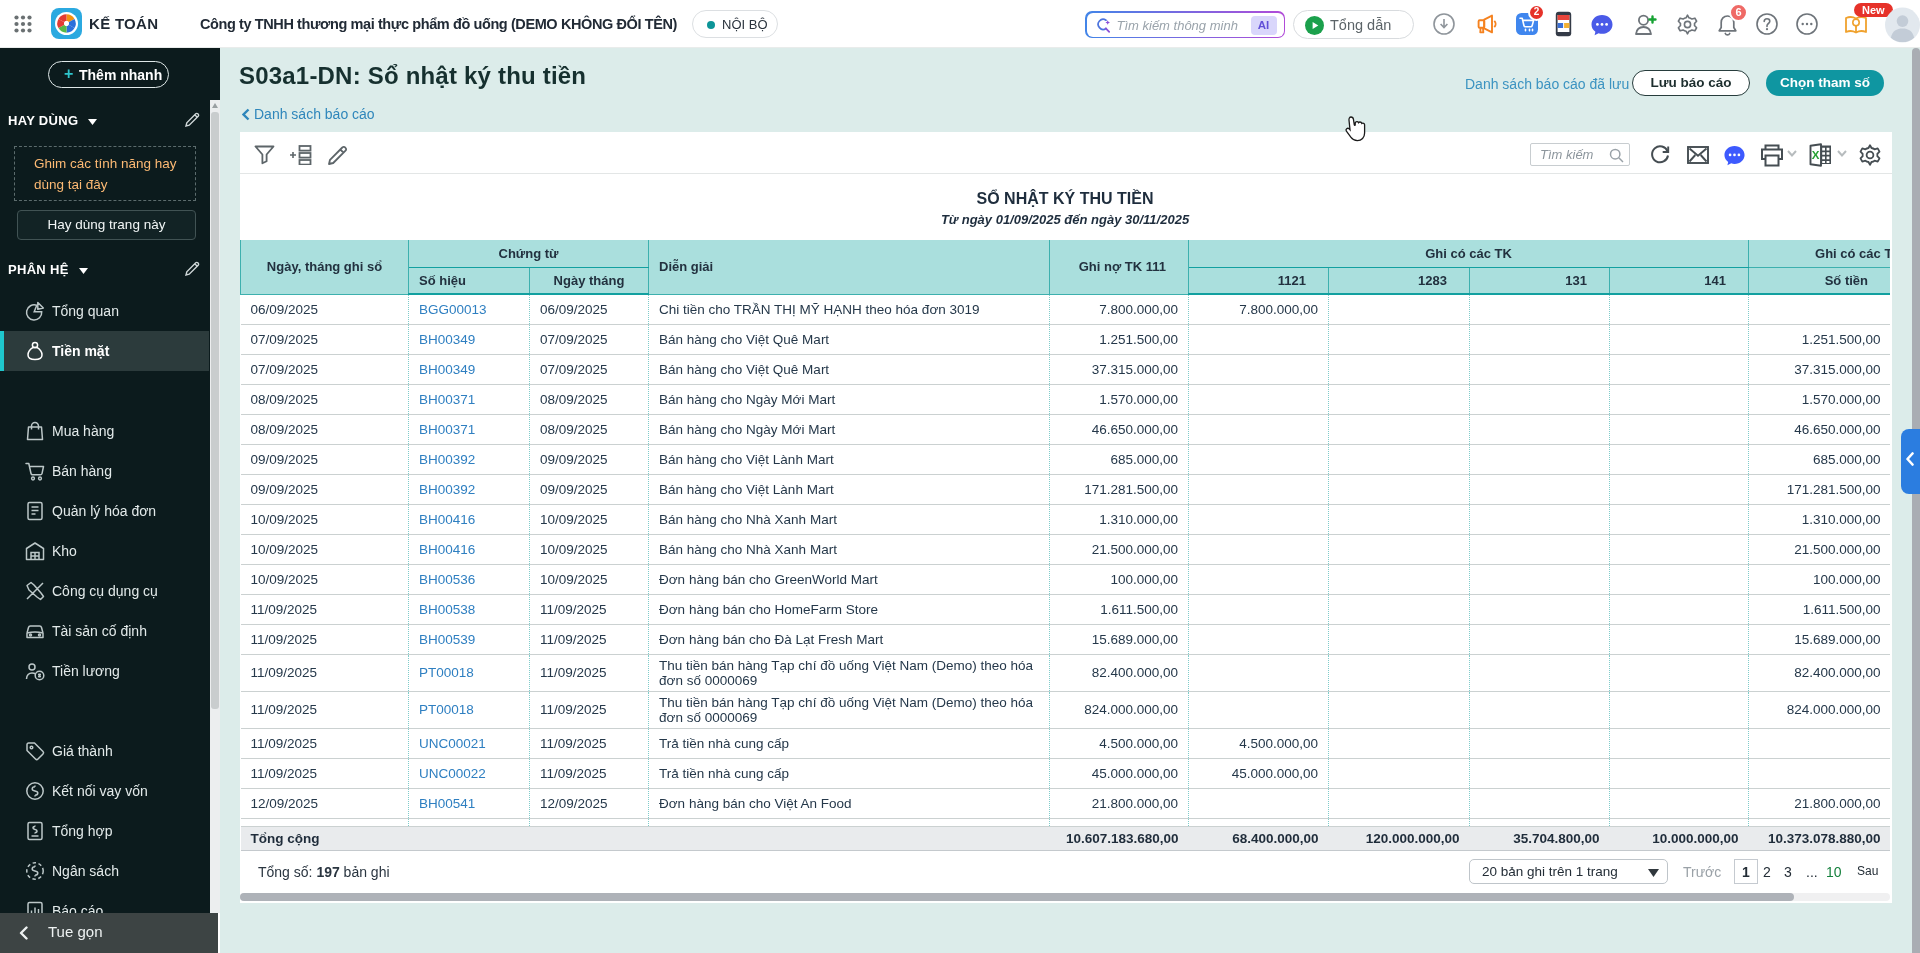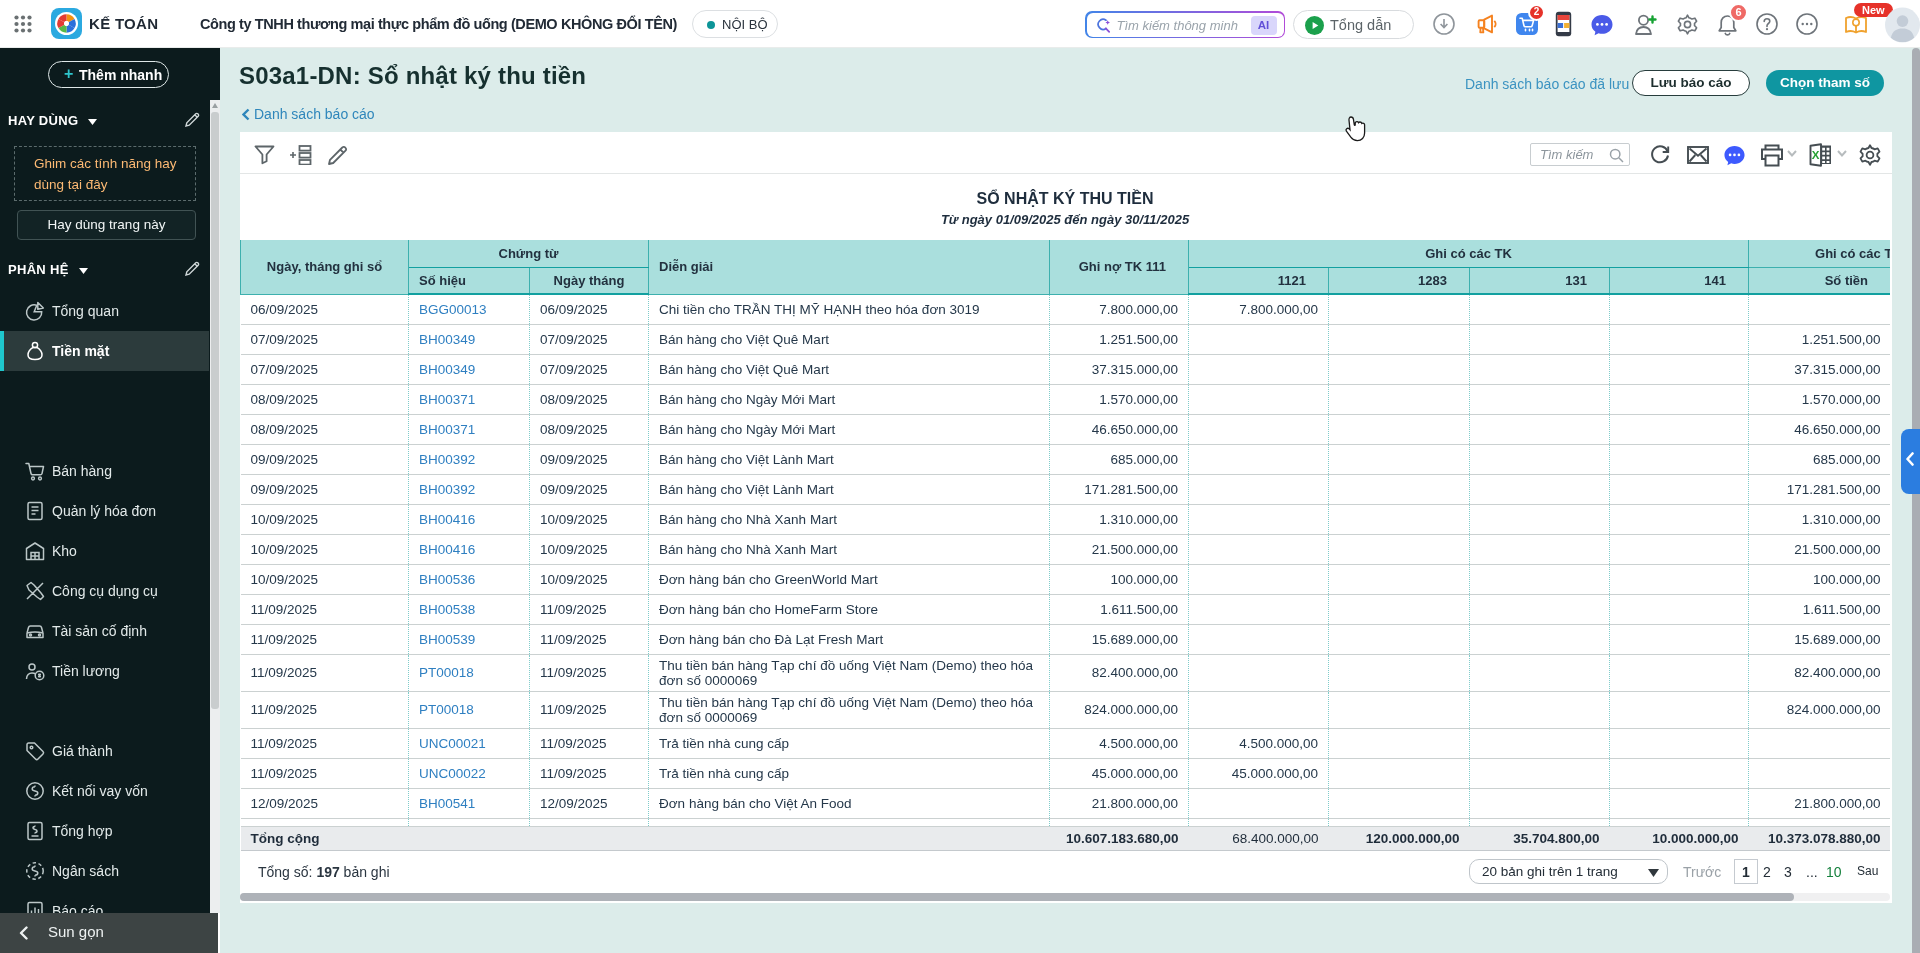--- a/index.html
+++ b/index.html
@@ -210,20 +210,27 @@
   </div>
   <div class="menuitem" style="top:283px;background:#2c3b3c">
     <span class="abs" style="left:0;top:0;width:4px;height:40px;background:#1fc7cd"></span>
     <svg width="22" height="22" viewBox="0 0 22 22" fill="none" stroke="#fff" stroke-width="1.5">
         <circle cx="11" cy="5" r="2.6"></circle>
         <path d="M9 7.4 C5.5 9.5 4 12.5 4 15 C4 18 7 19.5 11 19.5 C15 19.5 18 18 18 15 C18 12.5 16.5 9.5 13 7.4"></path>
         <path d="M8.5 7.5 L13.5 7.5"></path>
       </svg>
     <span class="mlabel" style="color:#fff;font-weight:bold">Tiền mặt</span>
   </div>
+  <div class="menuitem" style="top:363px">
+    <svg width="22" height="22" viewBox="0 0 22 22" fill="none" stroke="#bcc7c8" stroke-width="1.5">
+        <path d="M4.5 7 L17.5 7 L18.5 19.5 L3.5 19.5 Z" stroke-linejoin="round"></path>
+        <path d="M7.5 9.5 L7.5 6 A3.5 3.5 0 0 1 14.5 6 L14.5 9.5"></path>
+      </svg>
+    <span class="mlabel">Mua hàng</span>
+  </div>
   <div class="menuitem" style="top:403px">
     <svg width="22" height="22" viewBox="0 0 22 22" fill="none" stroke="#bcc7c8" stroke-width="1.5">
         <path d="M2 3.5 L4.8 3.5 L7 13.5 A1.6 1.6 0 0 0 8.6 14.8 L16.4 14.8 A1.6 1.6 0 0 0 18 13.6 L19.5 6.5 L5.5 6.5" stroke-linecap="round" stroke-linejoin="round"></path>
         <circle cx="9" cy="18.5" r="1.4"></circle>
         <circle cx="16" cy="18.5" r="1.4"></circle>
       </svg>
     <span class="mlabel">Bán hàng</span>
   </div>
   <div class="menuitem" style="top:443px">
     <svg width="22" height="22" viewBox="0 0 22 22" fill="none" stroke="#bcc7c8" stroke-width="1.5">
@@ -302,21 +309,21 @@
   <div class="abs" style="left:210px;top:52px;width:10px;height:813px;background:#eceeef"></div>
   <div class="abs" style="left:211px;top:64px;width:8px;height:597px;background:#c9cdce;border-radius:3px"></div>
   <svg class="abs" style="left:212px;top:55px" width="6" height="5" viewBox="0 0 6 5">
       <path d="M3 0 L6 5 L0 5 Z" fill="#9aa0a2"></path>
     </svg>
 </div>
 <div id="collapse">
   <svg class="abs" style="left:19px;top:13px" width="9" height="14" viewBox="0 0 9 14" fill="none" stroke="#eef2f2" stroke-width="2.4" stroke-linecap="round" stroke-linejoin="round">
       <path d="M7.5 1.5 L2 7 L7.5 12.5"></path>
     </svg>
-  <span class="abs" style="left:48px;top:10px">Sun gọn</span>
+  <span class="abs" style="left:48px;top:10px">Tue gọn</span>
 </div>
 
 <div class="abs" style="left:239px;top:62px;font-size:24px;font-weight:bold;color:#16302f;letter-spacing:.2px;z-index:3">S03a1-DN: Sổ nhật ký thu tiền</div>
 <div class="abs" style="left:1465px;top:76px;font-size:14px;color:#3b93c1;z-index:3">Danh sách báo cáo đã lưu</div>
 <div class="abs" style="left:1632px;top:70px;width:118px;height:26px;border:1.5px solid #273c3c;border-radius:13px;background:#fff;font-size:13.5px;font-weight:bold;color:#1d2e2e;text-align:center;line-height:23px;z-index:3">Lưu báo cáo</div>
 <div class="abs" style="left:1766px;top:70px;width:118px;height:26px;border-radius:13px;background:#0f96a1;font-size:13.5px;font-weight:bold;color:#fff;text-align:center;line-height:26px;z-index:3">Chọn tham số</div>
 <div class="abs" style="left:242px;top:106px;font-size:14px;color:#2e86bb;z-index:3">
   <svg style="vertical-align:-2px;margin-right:4px" width="8" height="13" viewBox="0 0 8 12" fill="none" stroke="#2e86bb" stroke-width="2.4">
       <path d="M6.5 1 L1.5 6 L6.5 11"></path>
     </svg>Danh sách báo cáo
@@ -634,31 +641,31 @@
             <td></td>
             <td></td>
             <td class="nb"></td>
           </tr>
         <tr id="totalrow">
           <td class="c" style="font-weight:bold">Tổng cộng</td>
             <td></td>
             <td></td>
             <td></td>
           <td class="r" style="font-weight:bold">10.607.183.680,00</td>
-          <td class="r" style="font-weight:normal">68.400.000,00</td>
+          <td class="r" style="font-weight:bold">68.400.000,00</td>
           <td class="r" style="font-weight:bold">120.000.000,00</td>
           <td class="r" style="font-weight:bold">35.704.800,00</td>
           <td class="r" style="font-weight:bold">10.000.000,00</td>
           <td class="r" style="font-weight:bold">10.373.078.880,00</td>
         </tr>
       </tbody>
     </table>
   </div>
   <div class="abs" style="left:18px;top:732px;font-size:14px;color:#2a3540">Tổng số: <b>197</b> bản ghi</div>
-  <div class="abs" style="left:1229px;top:727px;width:199px;height:25px;border:1px solid #bfc5ca;border-radius:10px;background:#fff">
+  <div class="abs" style="left:1229px;top:727px;width:199px;height:25px;border:1px solid #bfc5ca;border-radius:5px;background:#fff">
     <span class="abs" style="left:12px;top:4px;font-size:13.5px;color:#232d36">20 bản ghi trên 1 trang</span>
     <svg class="abs" style="left:178px;top:9px" width="11" height="8" viewBox="0 0 11 8">
         <path d="M0 0 L11 0 L5.5 8 Z" fill="#30373d"></path>
       </svg>
   </div>
   <div class="abs" style="left:1443px;top:732px;font-size:14px;color:#9aa1a7">Trước</div>
   <div class="abs" style="left:1494px;top:727px;width:24px;height:25px;border:1px solid #c5cad0;font-size:14px;font-weight:bold;color:#232d36;text-align:center;line-height:24px">1</div>
   <div class="abs" style="left:1523px;top:732px;font-size:14px;color:#232d36">2</div>
   <div class="abs" style="left:1544px;top:732px;font-size:14px;color:#232d36">3</div>
   <div class="abs" style="left:1566px;top:732px;font-size:14px;color:#232d36">...</div>

